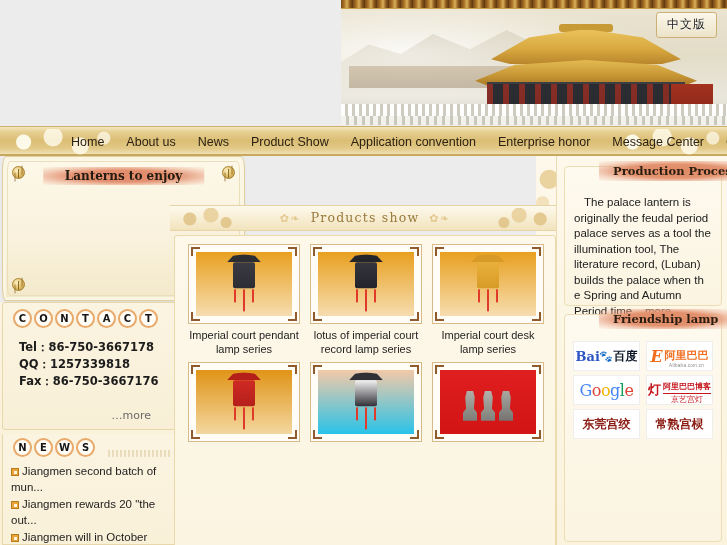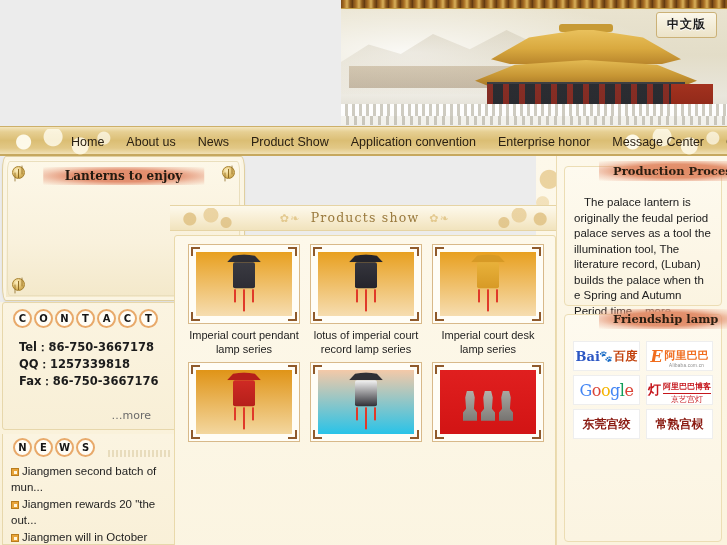--- a/index.html
+++ b/index.html
@@ -93,21 +93,21 @@
     background: repeating-linear-gradient(90deg,
       #f6f5f0 0px, #f6f5f0 5px, #c8c5ba 5px, #c8c5ba 8px);
     opacity:.9;
   }
   #lang-btn {
     position:absolute; right:10px; top:12px;
     padding:3px 10px 4px 10px;
     background: linear-gradient(180deg,#fbf7ea 0%, #ece3c8 100%);
     border:1px solid #cbb177;
     border-radius:3px;
-    font-size:12px; font-weight:bold; color:#1b1b1b;
+    font-size:12px; font-weight:normal; color:#1b1b1b;
     letter-spacing:1px;
     font-family:"DejaVu Sans", sans-serif;
     text-shadow:0 1px 0 #fff;
     cursor:pointer;
   }
 
   
   #nav {
     position:absolute; left:0; top:126px; width:727px; height:30px;
     background: linear-gradient(180deg,
@@ -345,21 +345,21 @@
     display:flex; flex-wrap:wrap; gap:4px 6px; justify-content:space-between;
   }
   .logo-card {
     width:67px; height:30px; background:#ffffff;
     border:1px solid #eee; display:flex;
     align-items:center; justify-content:center;
     overflow:hidden; cursor:pointer;
   }
   .baidu-b { color:#2b56c4; font-family:"DejaVu Serif", serif; font-size:13px; font-weight:bold; }
   .baidu-paw { color:#2b56c4; font-size:11px; }
-  .baidu-cn { color:#c2410c; font-family:"DejaVu Sans", sans-serif; font-size:12px; font-weight:bold; }
+  .baidu-cn { color:#0f172a; font-family:"DejaVu Sans", sans-serif; font-size:12px; font-weight:bold; }
   .alib-e { color:#f06d1e; font-family:"DejaVu Serif", serif; font-size:16px; font-style:italic; font-weight:bold; }
   .alib-cn { color:#f06d1e; font-size:11px; font-weight:bold; }
   .alib-sub { color:#888; font-size:4.5px; display:block; letter-spacing:.3px; }
   .g1{color:#4285f4}.g2{color:#db4437}.g3{color:#f4b400}.g4{color:#4285f4}.g5{color:#0f9d58}.g6{color:#db4437}
   .google-w { font-family:"DejaVu Serif", serif; font-size:16px; font-weight:normal; letter-spacing:-.5px; }
   .red-cn { color:#c5161c; font-size:13px; font-weight:bold; font-family:"DejaVu Sans", sans-serif; }
   .blog-cn { color:#c5161c; font-size:8px; font-weight:bold; }
   .blog-sub { color:#c5161c; font-size:8px; display:block; border-top:1px solid #c5161c; }
   .dark-cn { color:#8a1b12; font-size:12px; font-weight:bold; font-family:"DejaVu Sans", sans-serif; }
 

